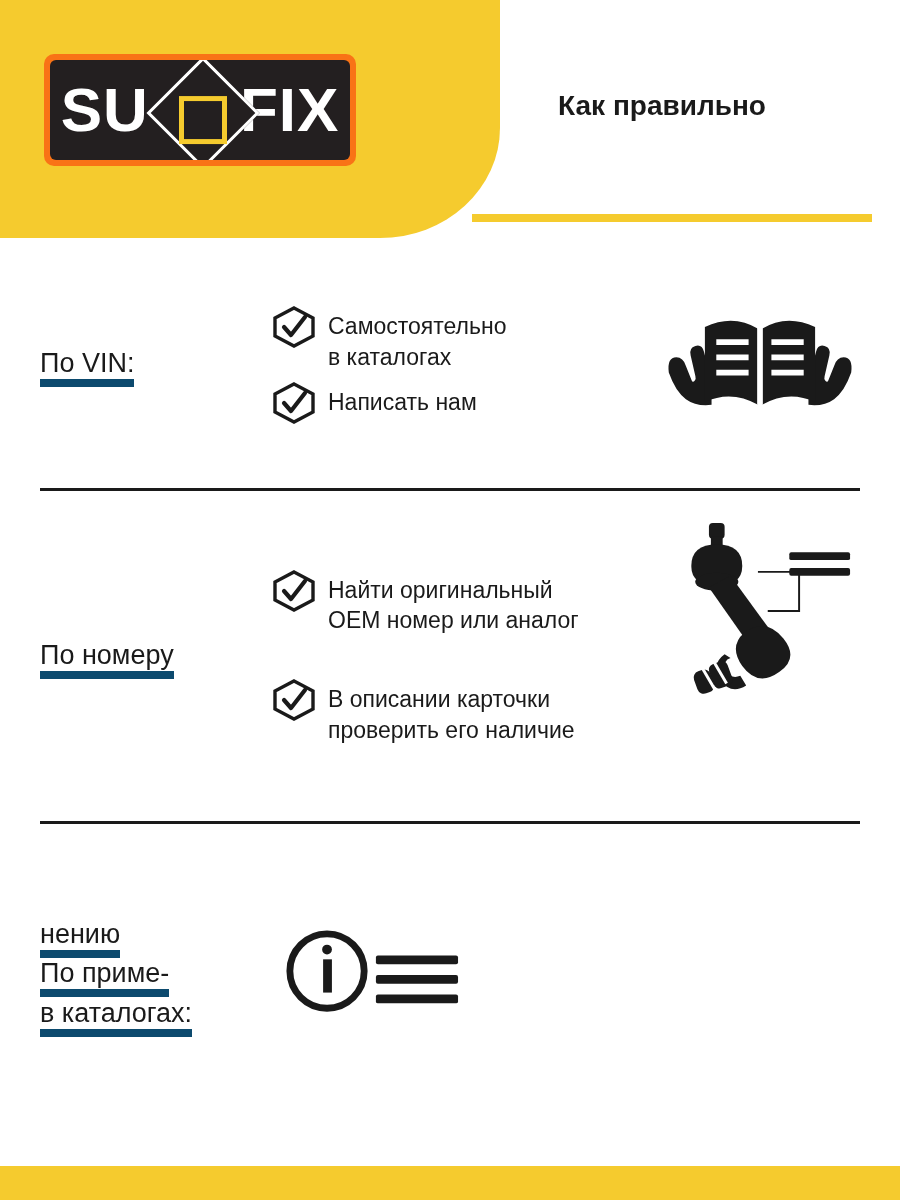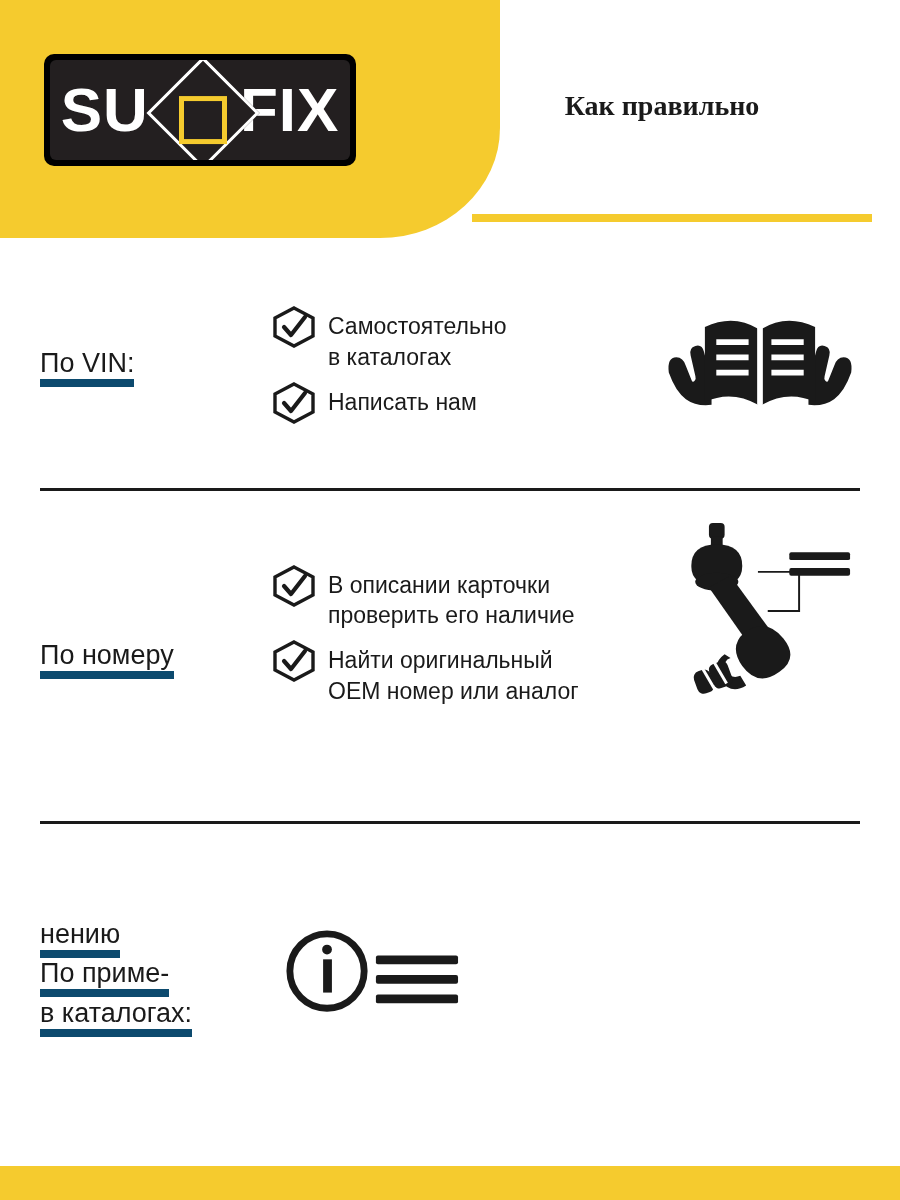--- a/index.html
+++ b/index.html
@@ -31,21 +31,21 @@
     height: 238px;
     background: #f5cb2e;
     border-bottom-right-radius: 120px 110px;
   }
   .logo-box {
     position: absolute;
     left: 44px;
     top: 54px;
     width: 312px;
     height: 112px;
-    background: #000000;
+    background: #f97316;
     border-radius: 10px;
     box-shadow: 0 0 0 0 #fff;
   }
   .logo-inner {
     position: absolute;
     left: 6px;
     top: 6px;
     right: 6px;
     bottom: 6px;
     background: #231f20;
@@ -94,21 +94,20 @@
   .header-title {
     position: absolute;
     right: 28px;
     top: 88px;
     width: 420px;
     text-align: center;
     font-weight: 700;
     font-size: 28px;
     line-height: 1.3;
     color: #1a1a1a;
-    font-family: Liberation Serif, serif;
   }
   .header-underline {
     position: absolute;
     right: 28px;
     top: 214px;
     width: 400px;
     height: 8px;
     background: #f5cb2e;
   }
 
@@ -278,41 +277,41 @@
   </div>
 
   <div class="divider"></div>
 
   <div class="section sec-num">
     <div class="sec-label">
       <div><span>По номеру</span></div>
     </div>
 
     <div class="sec-items">
+      <div class="item" style="margin-bottom:44px">
+        <span class="check">
+          <svg viewBox="0 0 44 44" width="44" height="44" aria-hidden="true">
+            <path d="M22 3 L41 13 L41 31 L22 41 L3 31 L3 13 Z" fill="none" stroke="#1a1a1a" stroke-width="3.4"></path>
+            <path d="M12 22 L19 30 L33 12" fill="none" stroke="#1a1a1a" stroke-width="4.2" stroke-linecap="round" stroke-linejoin="round"></path>
+          </svg>
+        </span>
+        <div class="item-text">Найти оригинальный
+OEM номер или аналог</div>
+      </div>
+
       <div class="item">
         <span class="check">
           <svg viewBox="0 0 44 44" width="44" height="44" aria-hidden="true">
             <path d="M22 3 L41 13 L41 31 L22 41 L3 31 L3 13 Z" fill="none" stroke="#1a1a1a" stroke-width="3.4"></path>
             <path d="M12 22 L19 30 L33 12" fill="none" stroke="#1a1a1a" stroke-width="4.2" stroke-linecap="round" stroke-linejoin="round"></path>
           </svg>
         </span>
         <div class="item-text">В описании карточки
 проверить его наличие</div>
       </div>
-
-      <div class="item" style="margin-bottom:44px">
-        <span class="check">
-          <svg viewBox="0 0 44 44" width="44" height="44" aria-hidden="true">
-            <path d="M22 3 L41 13 L41 31 L22 41 L3 31 L3 13 Z" fill="none" stroke="#1a1a1a" stroke-width="3.4"></path>
-            <path d="M12 22 L19 30 L33 12" fill="none" stroke="#1a1a1a" stroke-width="4.2" stroke-linecap="round" stroke-linejoin="round"></path>
-          </svg>
-        </span>
-        <div class="item-text">Найти оригинальный
-OEM номер или аналог</div>
-      </div>
     </div>
 
     <div class="sec-icon">
       <svg viewBox="0 0 210 200" width="206" height="196" aria-hidden="true">
 
         <path d="M108 56 L150 56 L150 96 L118 96" fill="none" stroke="#1a1a1a" stroke-width="2"></path>
 
         <g fill="#1a1a1a">
           <rect x="140" y="36" width="62" height="8" rx="2"></rect>
           <rect x="140" y="52" width="62" height="8" rx="2"></rect>

